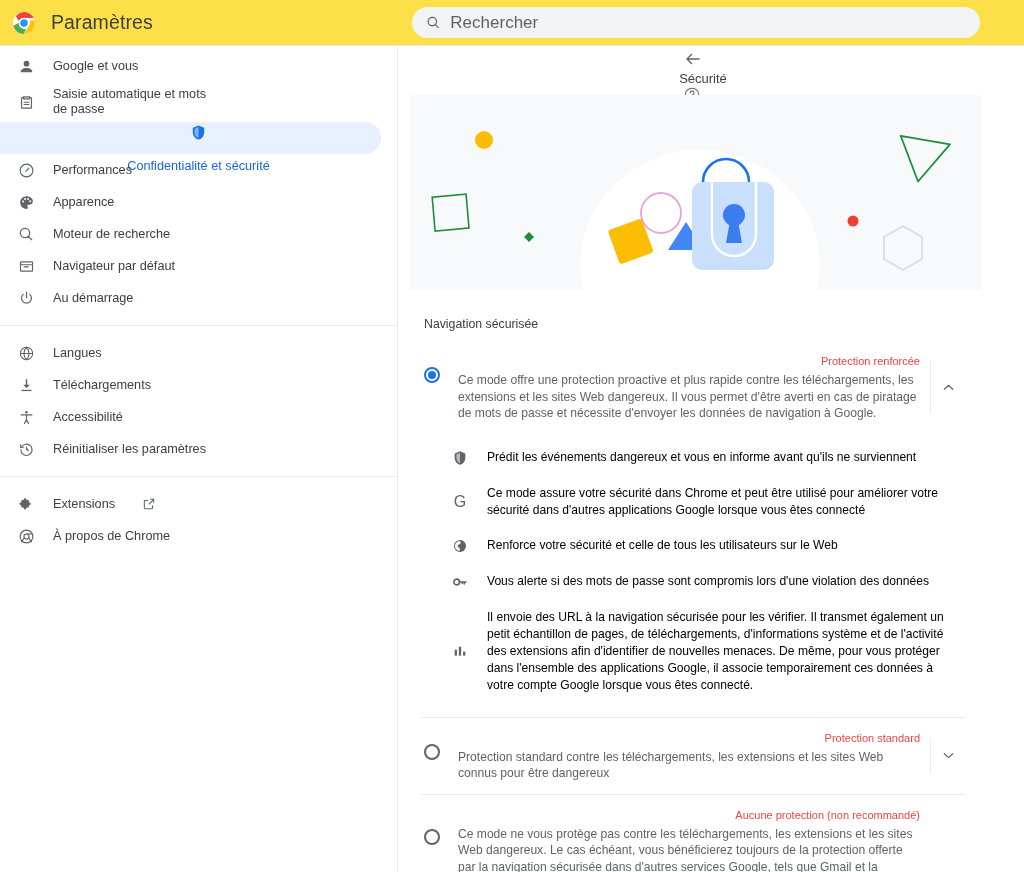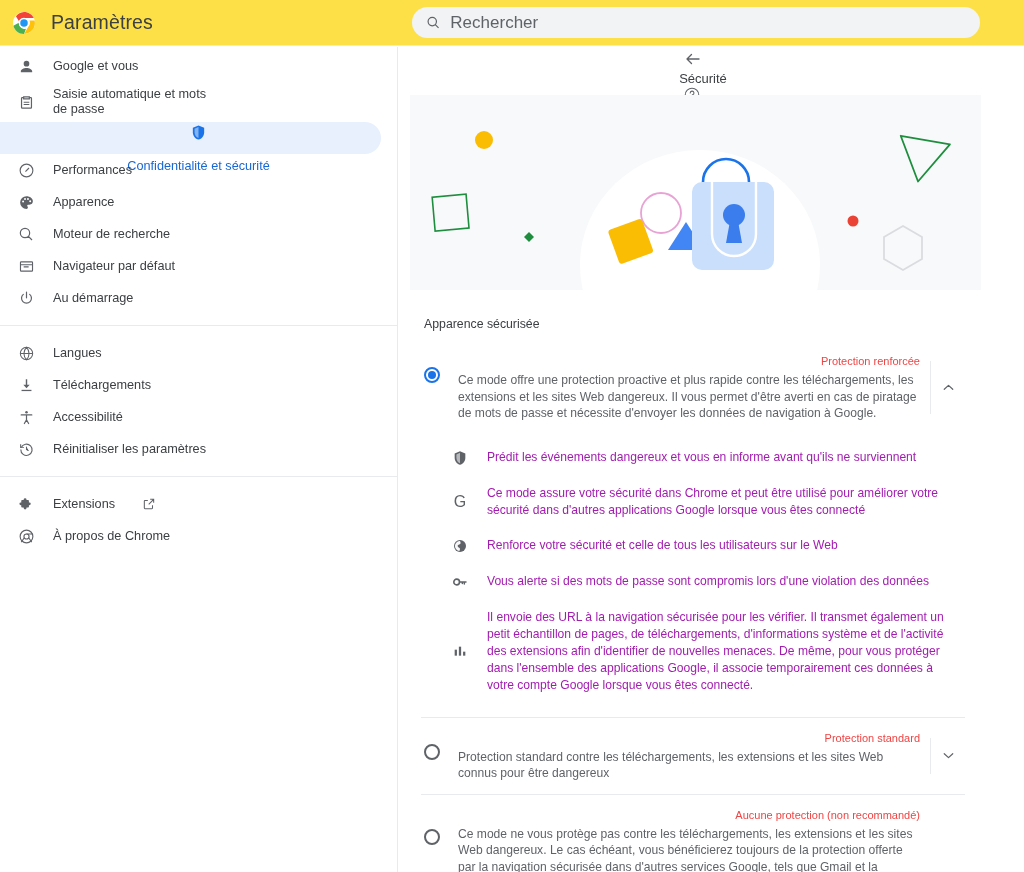--- a/index.html
+++ b/index.html
@@ -251,21 +251,21 @@
   }
   .detail-row.multi { align-items: center; }
   .detail-ico {
     width: 18px; height: 18px;
     flex: none;
     color: #5f6368;
     display: flex; align-items: center; justify-content: center;
   }
   .detail-txt {
     font-size: 12.1px;
-    color: #a21caf;
+    color: #000000;
     line-height: 17px;
   }
   .hr {
     height: 1px;
     background: #e8eaed;
     margin: 0 16px 0 11px;
   }
   .goog-g {
     font-family: "Liberation Sans", sans-serif;
     font-size: 16px;
@@ -493,21 +493,21 @@
         <path d="M320 126 h8 l4 22 h-16 z" fill="#3b7ded"></path>
 
         <g transform="rotate(10 513 64)">
           <path d="M487 45 h50 l-25 42 z" fill="none" stroke="#1e8e3e" stroke-width="1.8" stroke-linejoin="round"></path>
         </g>
         <circle cx="443" cy="126" r="5.5" fill="#ea4335"></circle>
         <path d="M493 131 l19 11 v22 l-19 11 -19 -11 v-22 z" fill="none" stroke="#dadce0" stroke-width="1.8"></path>
       </svg>
     </div>
 
-    <div class="section-title">Apparence sécurisée</div>
+    <div class="section-title">Navigation sécurisée</div>
 
     <div class="opt-row">
       <span class="radio checked"></span>
       <div class="opt-text">
         <div class="opt-title">Protection renforcée</div>
         <div class="opt-desc">Ce mode offre une protection proactive et plus rapide contre les téléchargements, les extensions et les sites Web dangereux. Il vous permet d'être averti en cas de piratage de mots de passe et nécessite d'envoyer les données de navigation à Google.</div>
       </div>
       <div class="opt-divider"></div>
       <span class="chev">
         <svg width="17" height="17" viewBox="0 0 24 24">

